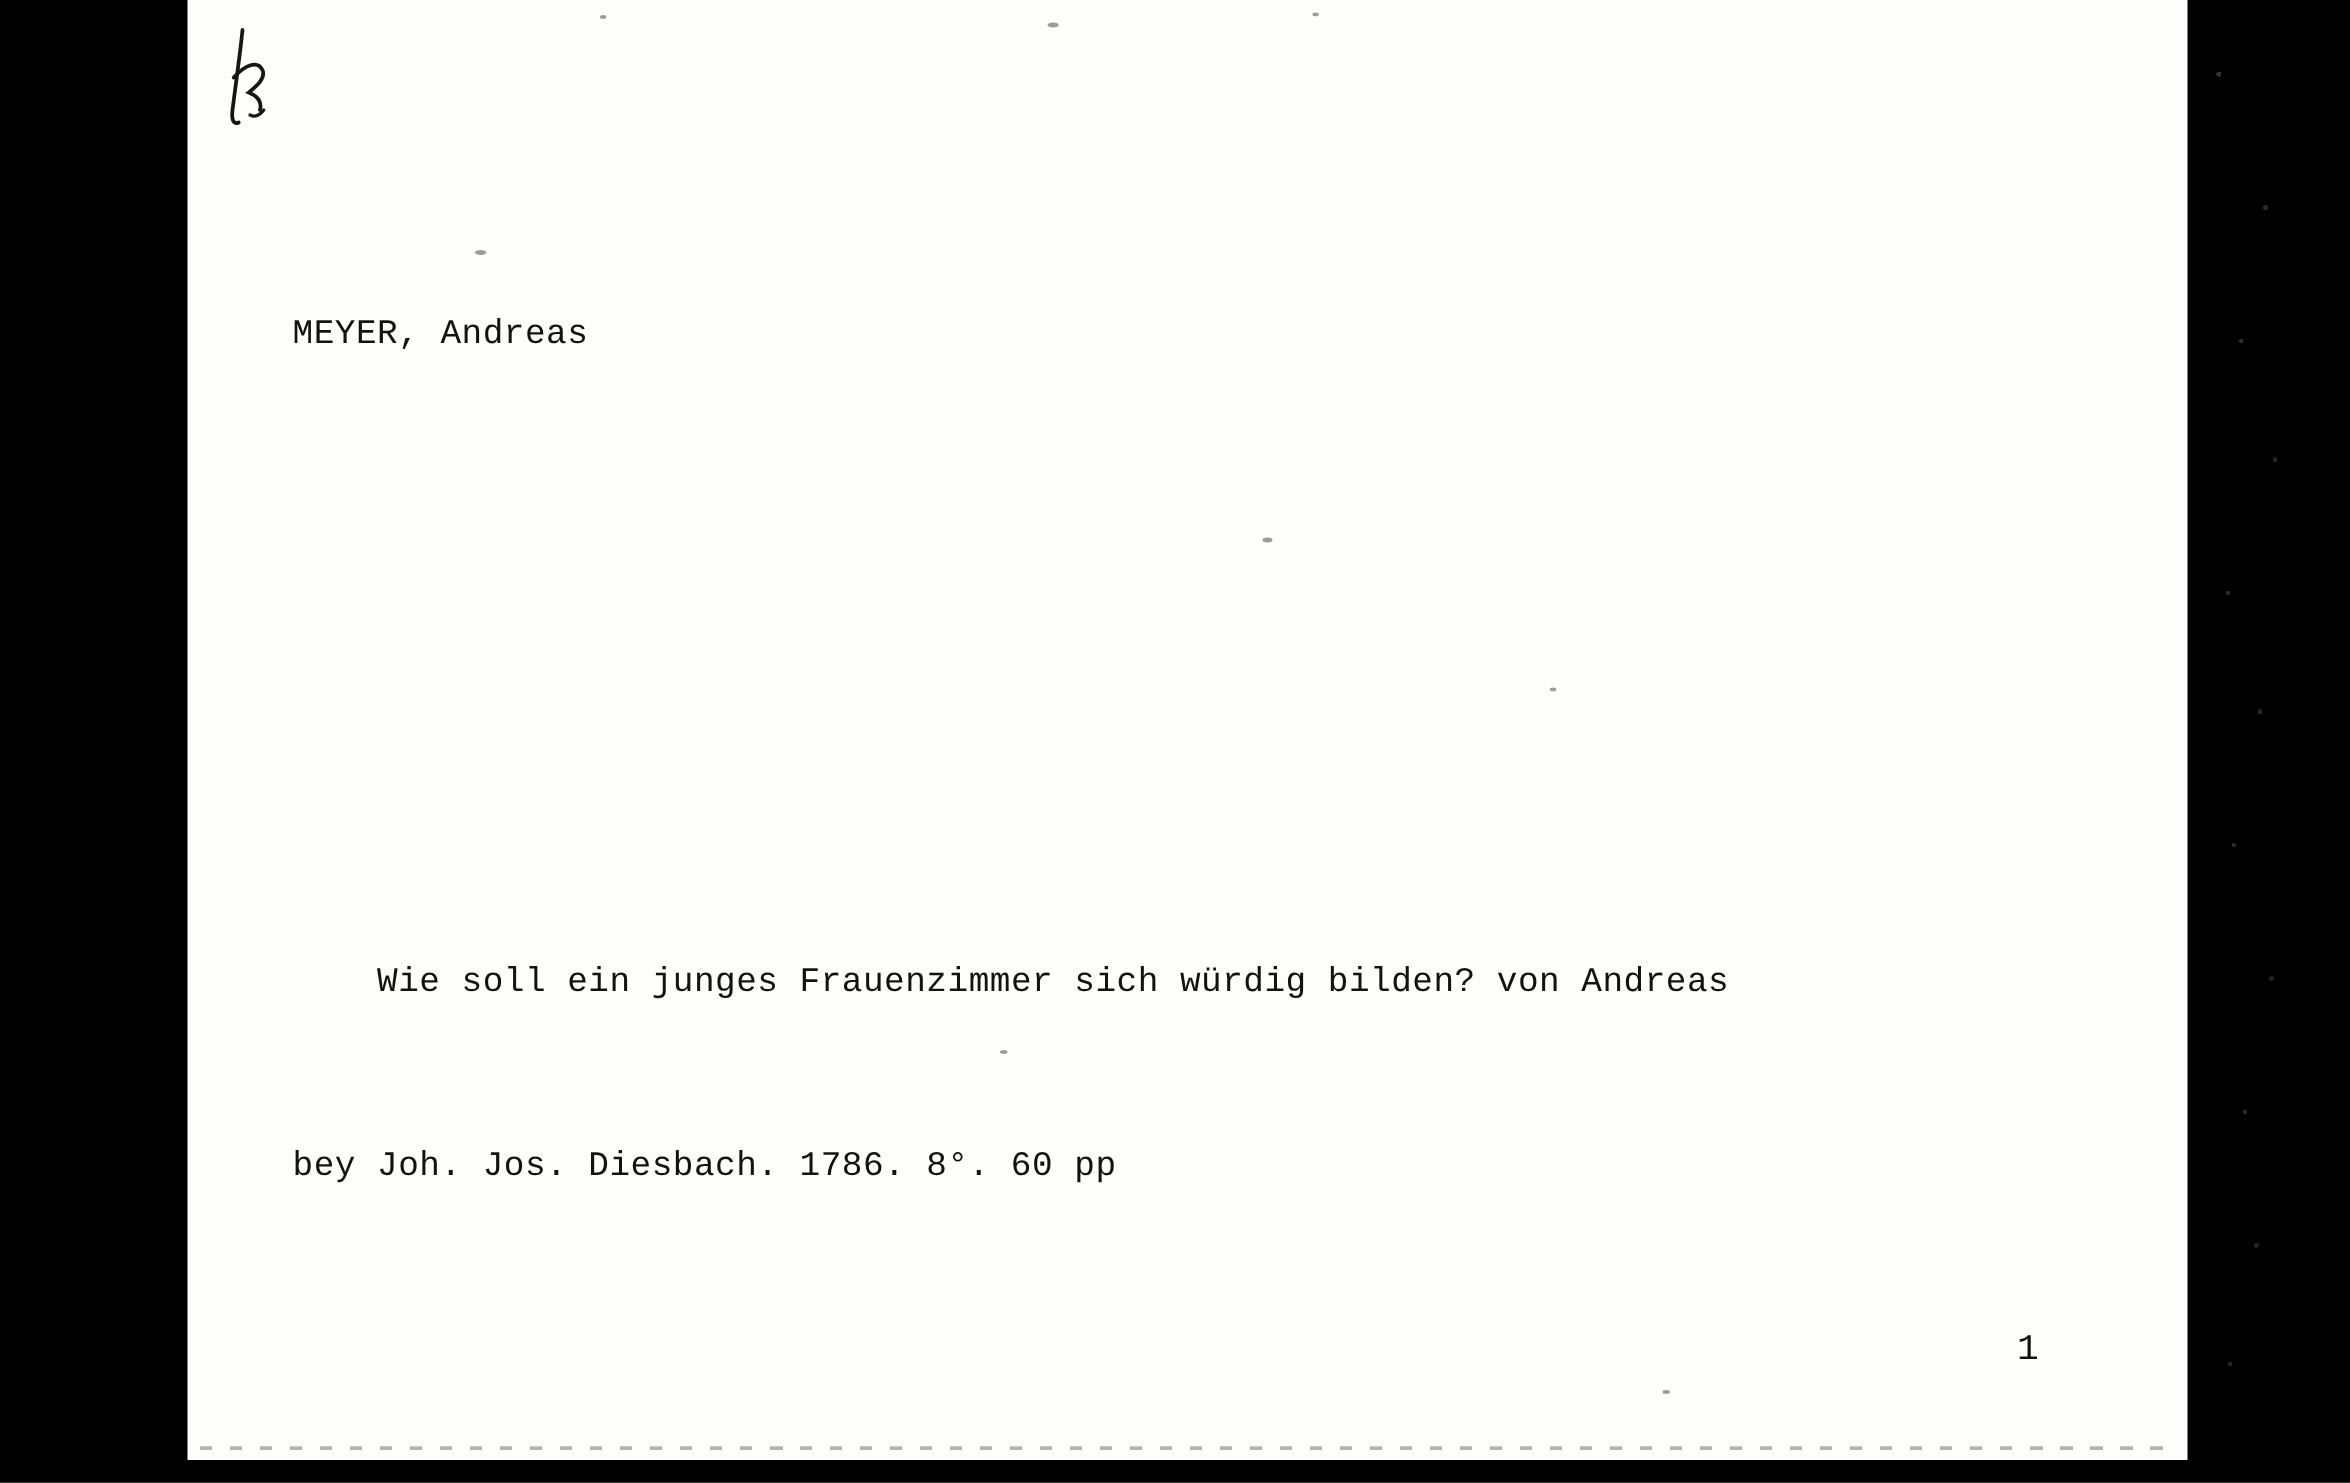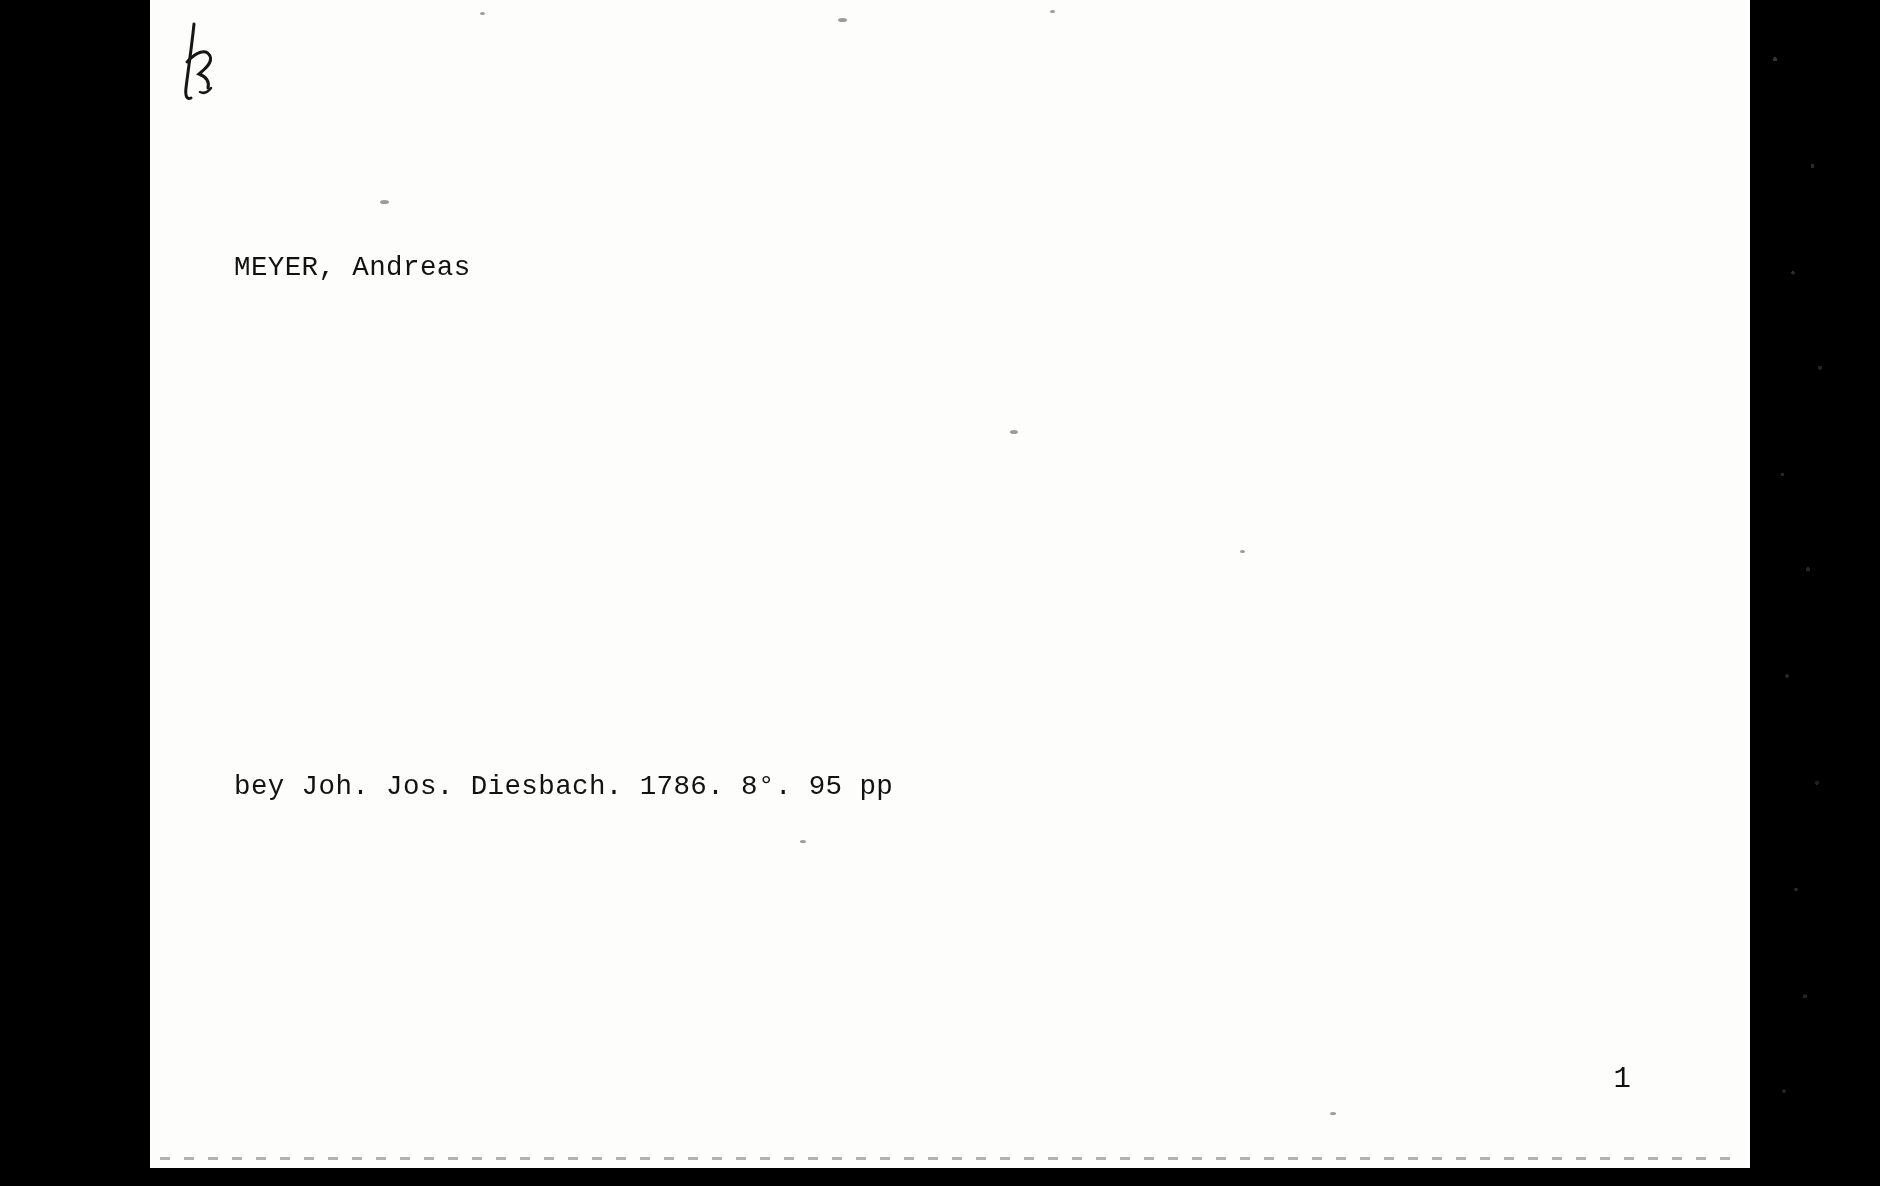--- a/index.html
+++ b/index.html
@@ -140,21 +140,22 @@
     <div class="speck" style="left:650px; top:840px; width:6px; height:3px;"></div>
     <div class="speck" style="left:1180px; top:1112px; width:6px; height:3px;"></div>
 
     <div class="text-block">
 
       <div class="line">MEYER, Andreas</div>
 
       <div class="gap-lg"></div>
 
       <div>
-        <div class="line">bey Joh. Jos. Diesbach. 1786. 8°. 95 pp</div>
+        <div class="line">    Wie soll ein junges Frauenzimmer sich würdig bilden? von Andreas</div>
+        <div class="line">bey Joh. Jos. Diesbach. 1786. 8°. 60 pp</div>
       </div>
 
       
 
       
 
       
 
       
 

